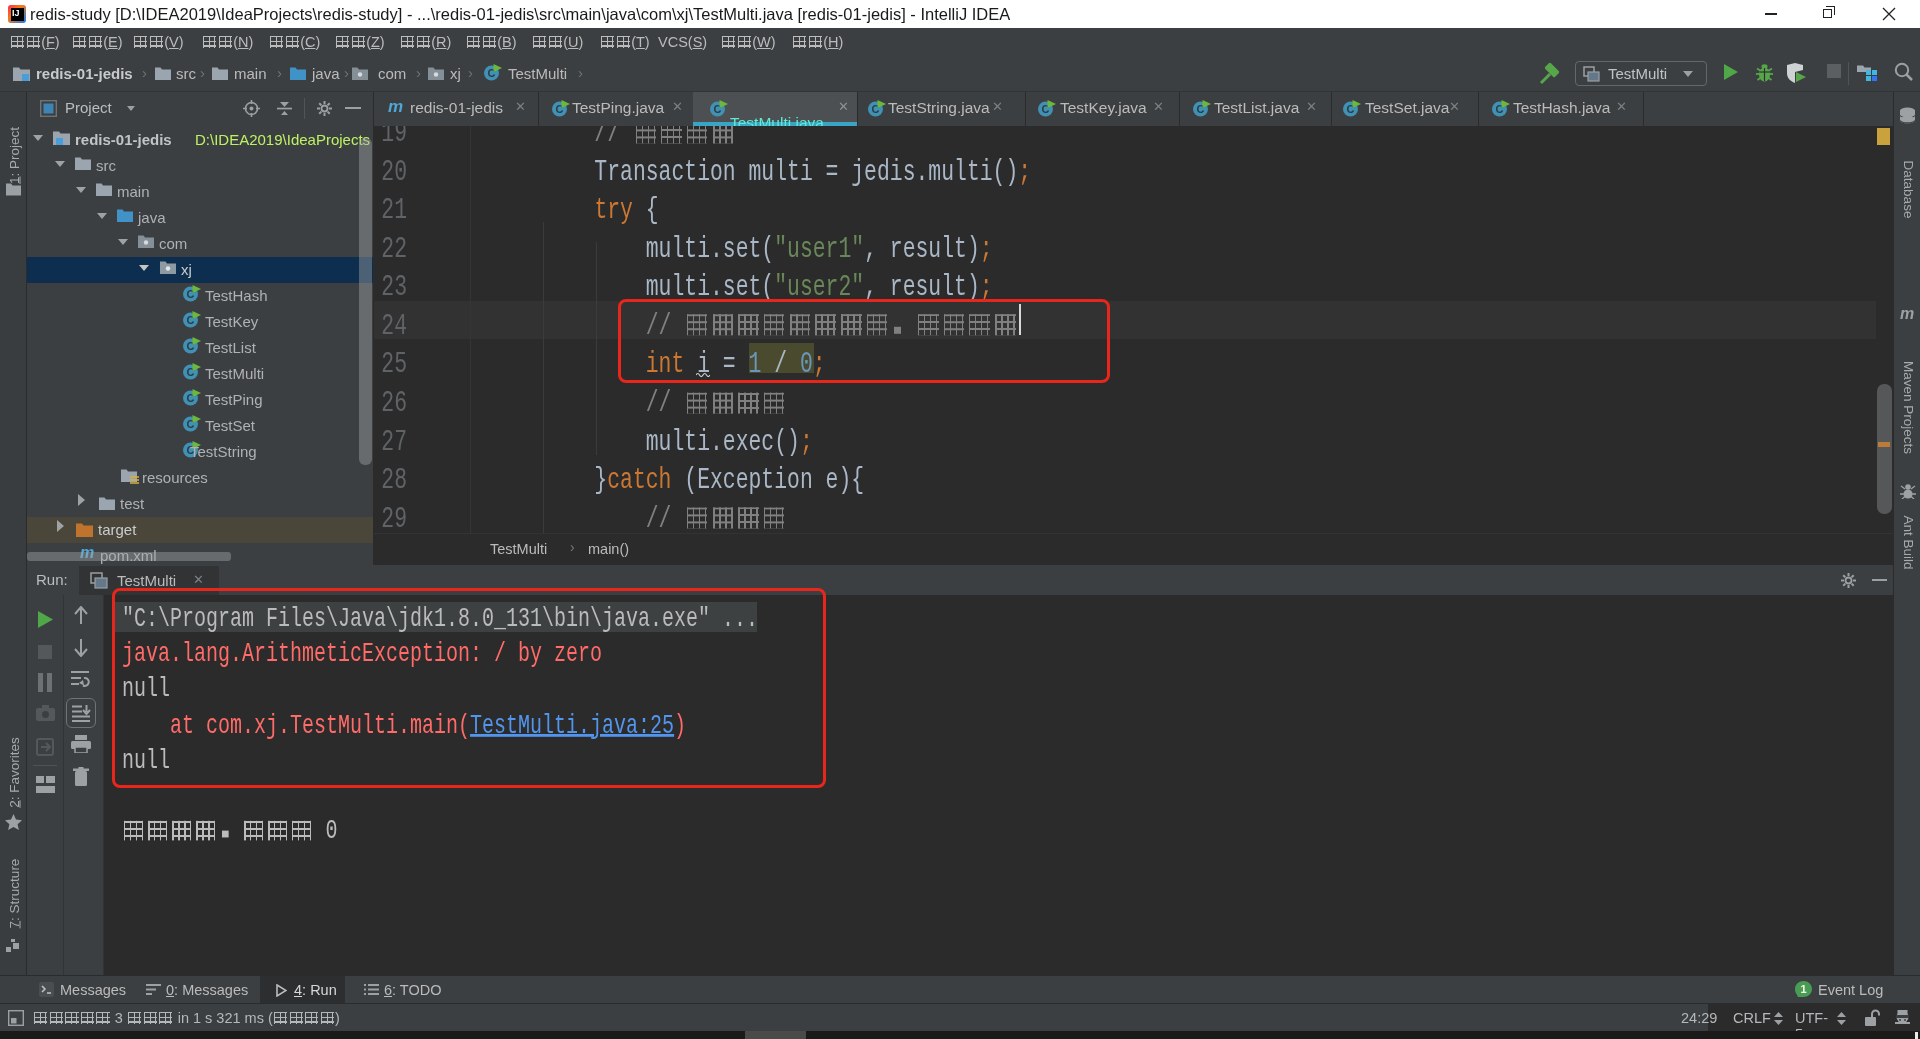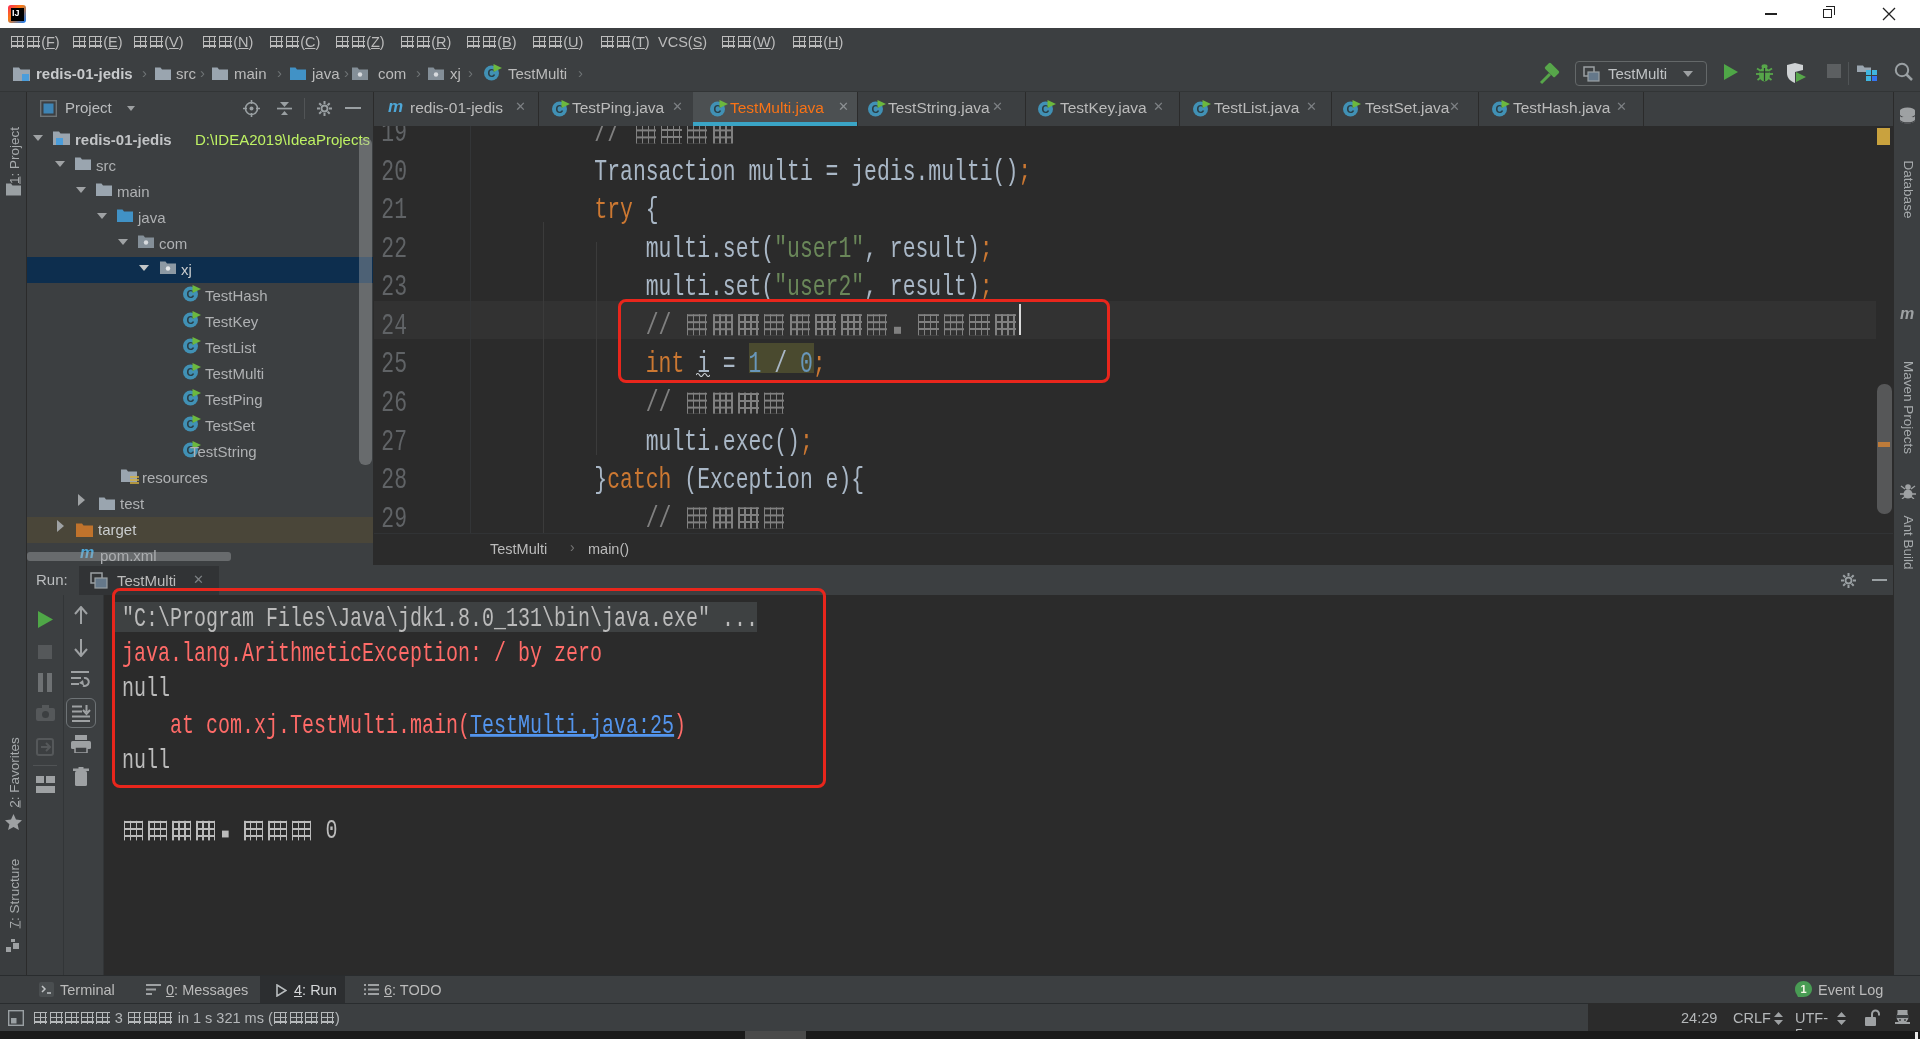--- a/index.html
+++ b/index.html
@@ -23,20 +23,21 @@
 .mono{font-family:"Liberation Mono",monospace;white-space:pre}
 svg{display:block}
 </style></head>
 <body>
 
 <div class="abs" style="left:0;top:0;width:1920px;height:28px;background:#ffffff;color:#1a1a1a;font-size:16.5px">
   <div class="abs" style="left:8px;top:5px;width:18px;height:18px;border-radius:3px;background:linear-gradient(135deg,#fe2857 0%,#f97a12 40%,#0a7bff 100%)">
     <div class="abs" style="left:2.5px;top:2.5px;width:13px;height:13px;background:#000"></div>
     <div class="abs" style="left:4px;top:3px;color:#fff;font-size:9px;font-weight:bold">IJ</div>
   </div>
+  <div class="abs" style="left:30px;top:4.5px">redis-study [D:\IDEA2019\IdeaProjects\redis-study] - ...\redis-01-jedis\src\main\java\com\xj\TestMulti.java [redis-01-jedis] - IntelliJ IDEA</div>
   <div class="abs" style="left:1765px;top:13px;width:12px;height:1.5px;background:#222"></div>
   <div class="abs" style="left:1823px;top:9px;width:9px;height:9px;border:1.3px solid #222;margin:0"></div>
   <div class="abs" style="left:1826px;top:6px;width:9px;height:9px;border:1.3px solid #222;border-left:none;border-bottom:none"></div>
   <svg class="abs" style="left:1882px;top:7px" width="14" height="14">
       <path d="M1 1 L13 13 M13 1 L1 13" stroke="#222" stroke-width="1.3"></path>
     </svg>
 </div>
 
 <div class="abs" id="menubar" style="left:0;top:28px;width:1920px;height:28px;background:#3c3f41;color:#bbbbbb;font-size:14.5px">
   <div class="abs" style="left:10px;top:6px"><span class="cj u"></span><span class="cj u"></span>(<u>F</u>)</div>
@@ -303,21 +304,21 @@
       <text x="8.5" y="13" font-size="11" font-weight="bold" fill="#2a3e46" text-anchor="middle" font-family="Liberation Sans">C</text>
       <path d="M10.5 0 l8.5 4 -8.5 4 z" fill="#6cb83e"></path>
     </svg>
   <div class="abs" style="left:198px;top:7px">TestPing.java</div>
   <div class="abs" style="left:298px;top:7px;color:#7d8184;font-size:13px">✕</div>
   <svg class="abs" style="left:335px;top:8px" width="19" height="17">
       <circle cx="8.5" cy="9" r="7.5" fill="#4191b5"></circle>
       <text x="8.5" y="13" font-size="11" font-weight="bold" fill="#2a3e46" text-anchor="middle" font-family="Liberation Sans">C</text>
       <path d="M10.5 0 l8.5 4 -8.5 4 z" fill="#6cb83e"></path>
     </svg>
-  <div class="abs" style="left:356px;top:7px;color:#f97316">TestMulti.java</div>
+  <div class="abs" style="left:356px;top:22px;color:#5eead4">TestMulti.java</div>
   <div class="abs" style="left:464px;top:7px;color:#8d9194;font-size:13px">✕</div>
   <svg class="abs" style="left:493px;top:8px" width="19" height="17">
       <circle cx="8.5" cy="9" r="7.5" fill="#4191b5"></circle>
       <text x="8.5" y="13" font-size="11" font-weight="bold" fill="#2a3e46" text-anchor="middle" font-family="Liberation Sans">C</text>
       <path d="M10.5 0 l8.5 4 -8.5 4 z" fill="#6cb83e"></path>
     </svg>
   <div class="abs" style="left:514px;top:7px">TestString.java</div>
   <div class="abs" style="left:618px;top:7px;color:#7d8184;font-size:13px">✕</div>
   <svg class="abs" style="left:663px;top:8px" width="19" height="17">
       <circle cx="8.5" cy="9" r="7.5" fill="#4191b5"></circle>
@@ -506,42 +507,42 @@
     </svg>
   <div class="abs" style="left:-21.5px;top:443px;width:70px;text-align:center;transform:rotate(90deg)">Ant Build</div>
 </div>
 
 <div class="abs" id="tooltabs" style="left:0;top:975px;width:1920px;height:28px;background:#3c3f41;border-top:1px solid #292c2e;color:#bbbbbb;font-size:14.5px">
   <div class="abs" style="left:260px;top:0;width:85px;height:28px;background:#2c2e30"></div>
   <svg class="abs" style="left:39px;top:6px" width="15" height="15">
       <rect x="0" y="0" width="15" height="15" rx="2" fill="#4a4e50"></rect>
       <path d="M3 4 l3 3 -3 3 M8 11 h4" stroke="#c0c3c5" stroke-width="1.5" fill="none"></path>
     </svg>
-  <div class="abs" style="left:60px;top:6px">Terminal</div>
+  <div class="abs" style="left:60px;top:6px">Messages</div>
   <svg class="abs" style="left:146px;top:8px" width="15" height="12">
       <path d="M0 1 h15 M0 5.5 h10 M0 10 h6" stroke="#9ea1a3" stroke-width="2"></path>
     </svg>
   <div class="abs" style="left:166px;top:6px"><u>0</u>: Messages</div>
   <svg class="abs" style="left:276px;top:8px" width="11" height="13">
       <path d="M1 1 L10 6.5 L1 12 z" fill="none" stroke="#b8bcbe" stroke-width="1.6"></path>
     </svg>
   <div class="abs" style="left:294px;top:6px;color:#d5d7d9"><u>4</u>: Run</div>
   <svg class="abs" style="left:364px;top:8px" width="15" height="12">
       <path d="M4 1 h11 M4 5.5 h11 M4 10 h11" stroke="#9ea1a3" stroke-width="2"></path>
       <path d="M0 1 h2 M0 5.5 h2 M0 10 h2" stroke="#9ea1a3" stroke-width="2"></path>
     </svg>
   <div class="abs" style="left:384px;top:6px"><u>6</u>: TODO</div>
   <svg class="abs" style="left:1795px;top:5px" width="17" height="17">
       <path d="M8.5 0 C13 0 17 3.5 17 8 C17 12.5 13 16 8.5 16 L3 16 L1.5 13 C0.5 11.6 0 9.9 0 8 C0 3.5 4 0 8.5 0z" fill="#499c54"></path>
       <text x="8.5" y="12" font-size="11" font-weight="bold" fill="#f7f8e8" text-anchor="middle" font-family="Liberation Sans">1</text>
     </svg>
   <div class="abs" style="left:1818px;top:6px">Event Log</div>
 </div>
 
-<div class="abs" id="statusbar" style="left:0;top:1003px;width:1588px;height:28px;background:#3c3f41;border-top:1px solid #292c2e;color:#b5b8ba;font-size:14.5px">
+<div class="abs" id="statusbar" style="left:0;top:1003px;width:1708px;height:28px;background:#3c3f41;border-top:1px solid #292c2e;color:#b5b8ba;font-size:14.5px">
   <svg class="abs" style="left:8px;top:6px" width="16" height="16">
       <rect x="0.7" y="0.7" width="14.6" height="14.6" fill="none" stroke="#9aa0a3" stroke-width="1.4"></rect>
       <rect x="3" y="8" width="5.5" height="5.5" fill="#9aa0a3"></rect>
     </svg>
   <div class="abs" style="left:33px;top:6px"><span class="cj u"></span><span class="cj u"></span><span class="cj u"></span><span class="cj u"></span><span class="cj u"></span> 3 <span class="cj u"></span><span class="cj u"></span><span class="cj u"></span> in 1 s 321 ms (<span class="cj u"></span><span class="cj u"></span><span class="cj u"></span><span class="cj u"></span>)</div>
   <div class="abs" style="left:1681px;top:6px">24:29</div>
   <div class="abs" style="left:1733px;top:6px">CRLF</div>
   <svg class="abs" style="left:1774px;top:8px" width="9" height="13">
       <path d="M4.5 0 L9 5 H0 z M4.5 13 L9 8 H0 z" fill="#9ea1a3"></path>
     </svg>

